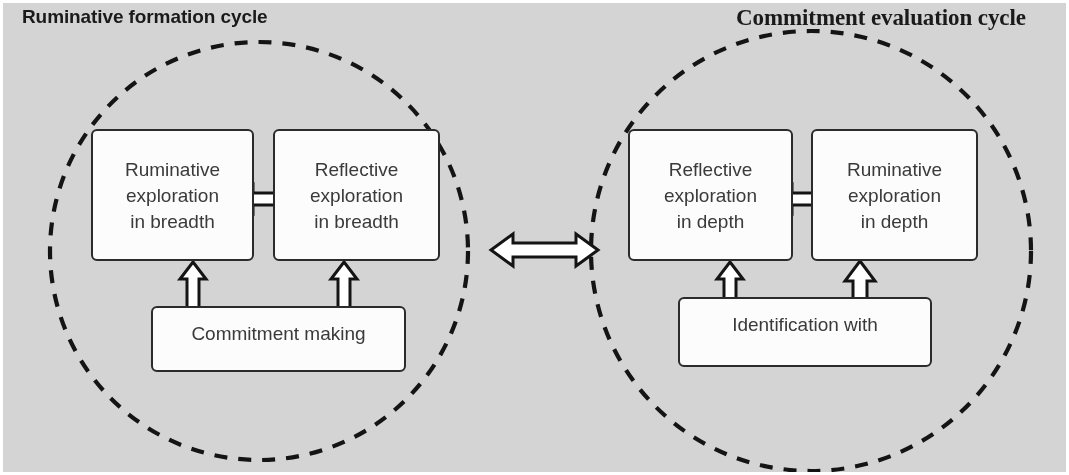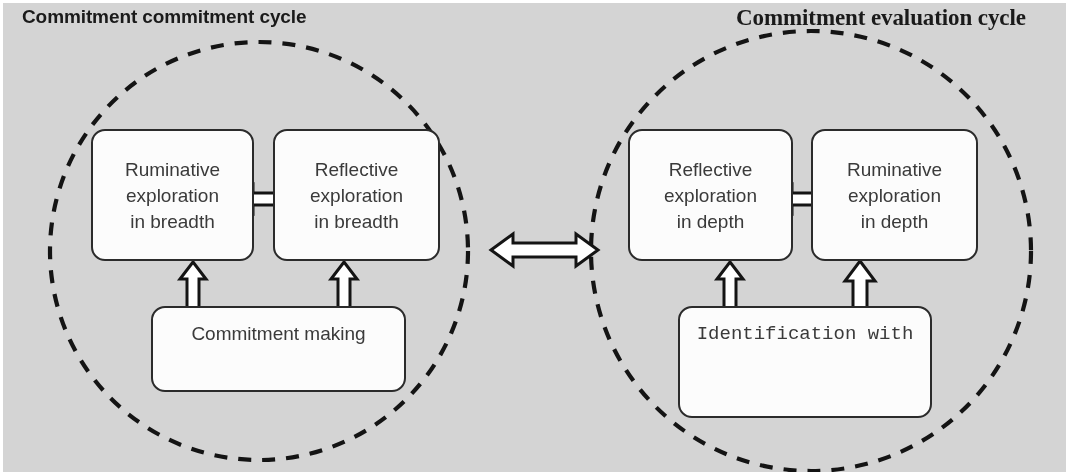--- a/index.html
+++ b/index.html
@@ -34,21 +34,21 @@
   #title-right{
     left:733px;top:2px;
     font-family:"Liberation Serif", serif;
     font-size:23px;
   }
 
   .node{
     position:absolute;
     background:#fcfcfc;
     border:2.5px solid #2b2b2b;
-    border-radius:14px;
+    border-radius:6px;
     box-sizing:border-box;
     color:#3a3a3a;
     font-family:"Liberation Sans", sans-serif;
     font-size:19px;
     line-height:1.38;
     text-align:center;
     display:flex;
     justify-content:center;
   }
   .node.top{ align-items:center; padding-top:2px; }
@@ -93,40 +93,40 @@
     <g>
       <path d="M 727,259 L 740,276 L 733,276 L 733,326 L 740,326 L 727,343
                L 714,326 L 721,326 L 721,276 L 714,276 Z" fill="#ffffff" stroke="#141414" stroke-width="3" stroke-linejoin="miter"></path>
     </g>
 
     <g>
       <path d="M 857,258 L 872,278 L 864,278 L 864,344 L 850,344 L 850,278 L 842,278 Z" fill="#ffffff" stroke="#141414" stroke-width="3" stroke-linejoin="miter"></path>
     </g>
   </svg>
 
-  <div class="title" id="title-left">Commitment commitment cycle</div>
+  <div class="title" id="title-left">Ruminative formation cycle</div>
   <div class="title" id="title-right">Commitment evaluation cycle</div>
 
   <div class="node top" style="left:88px;top:126px;width:163px;height:132px;">
     <div>
       <span>Ruminative</span>
       <span>exploration</span>
       <span>in breadth</span>
     </div>
   </div>
 
   <div class="node top" style="left:270px;top:126px;width:167px;height:132px;">
     <div>
       <span>Reflective</span>
       <span>exploration</span>
       <span>in breadth</span>
     </div>
   </div>
 
-  <div class="node bottom" style="left:148px;top:303px;width:255px;height:86px;">
+  <div class="node bottom" style="left:148px;top:303px;width:255px;height:66px;">
     <div>
       <span>Commitment making</span>
     </div>
   </div>
 
   <div class="node top" style="left:625px;top:126px;width:165px;height:132px;">
     <div>
       <span>Reflective</span>
       <span>exploration</span>
       <span>in depth</span>
@@ -134,19 +134,19 @@
   </div>
 
   <div class="node top" style="left:808px;top:126px;width:167px;height:132px;">
     <div>
       <span>Ruminative</span>
       <span>exploration</span>
       <span>in depth</span>
     </div>
   </div>
 
-  <div class="node bottom" style="left:675px;top:303px;width:254px;height:112px;font-family:Liberation Mono, monospace;">
+  <div class="node bottom" style="left:675px;top:294px;width:254px;height:70px;">
     <div>
       <span>Identification with</span>
     </div>
   </div>
 
 </div>
 
 </body></html>

